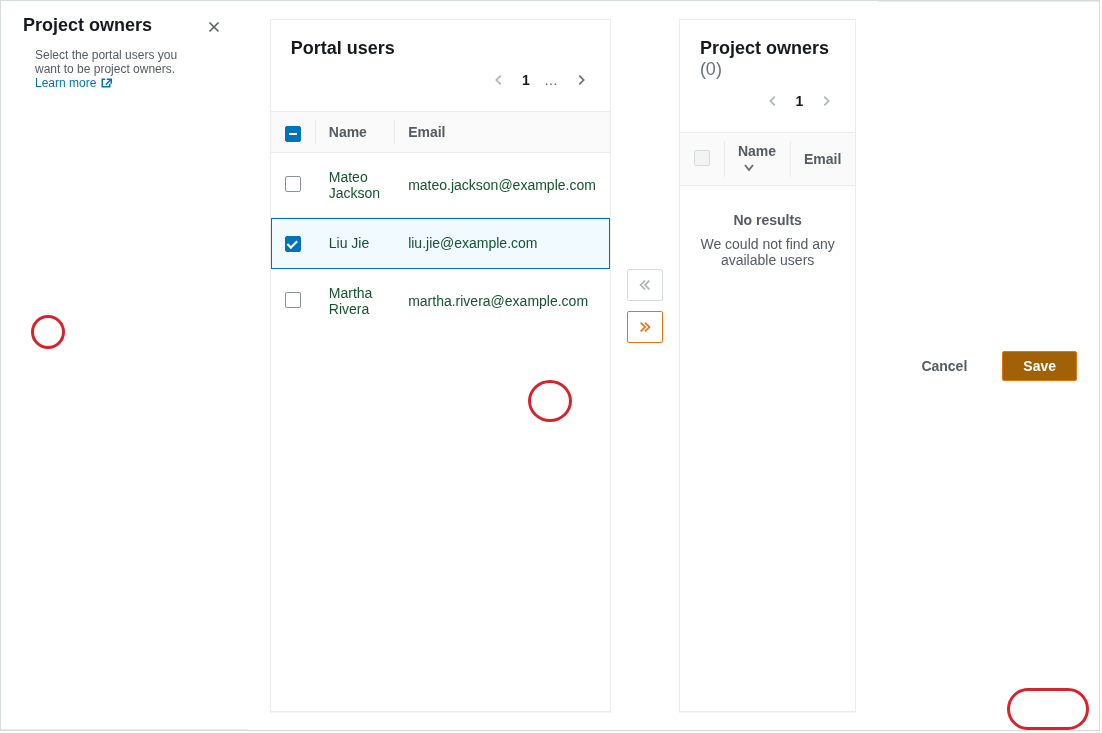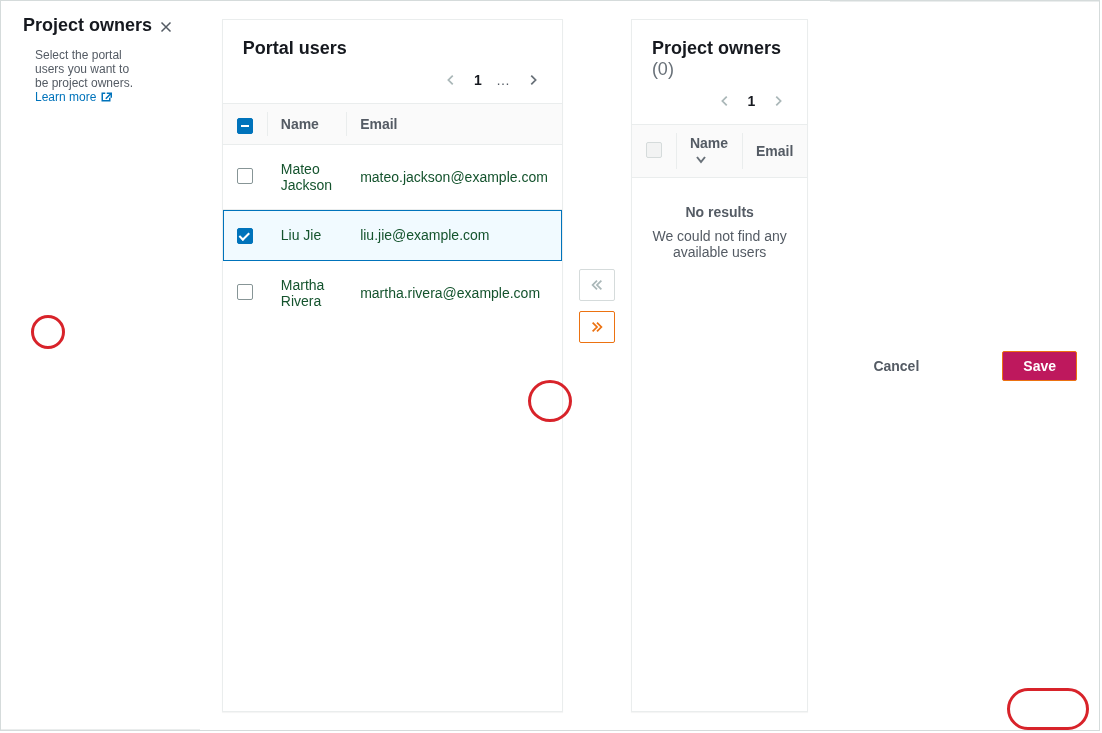--- a/index.html
+++ b/index.html
@@ -104,27 +104,27 @@
     display:flex; gap:14px; align-items:center;
   }
   .btn {
     font-size:14px; font-weight:700; padding:6px 20px; border-radius:2px; cursor:pointer;
     border:1px solid transparent;
   }
   .btn-cancel {
     background:none; border-color:transparent; color:#545b64;
   }
   .btn-primary {
-    background:#be185d; border-color:#ec7211; color:#fff;margin-left:48px;
+    background:#a16207; border-color:#ec7211; color:#fff;
   }
   .highlight-ring {
     position:absolute; border:3px solid #d8232a; border-radius:50%;
     pointer-events:none; z-index:10;
   }
-  .panel-body { flex:1; display:flex; flex-direction:column; }
+  .panel-body { flex:1; display:flex; flex-direction:column;margin-top:8px; }
 </style>
 </head>
 <body>
 
 <div class="modal">
 
   <div class="modal-header">
     <div class="modal-header-text">
       <h1>Project owners</h1>
       <p>

